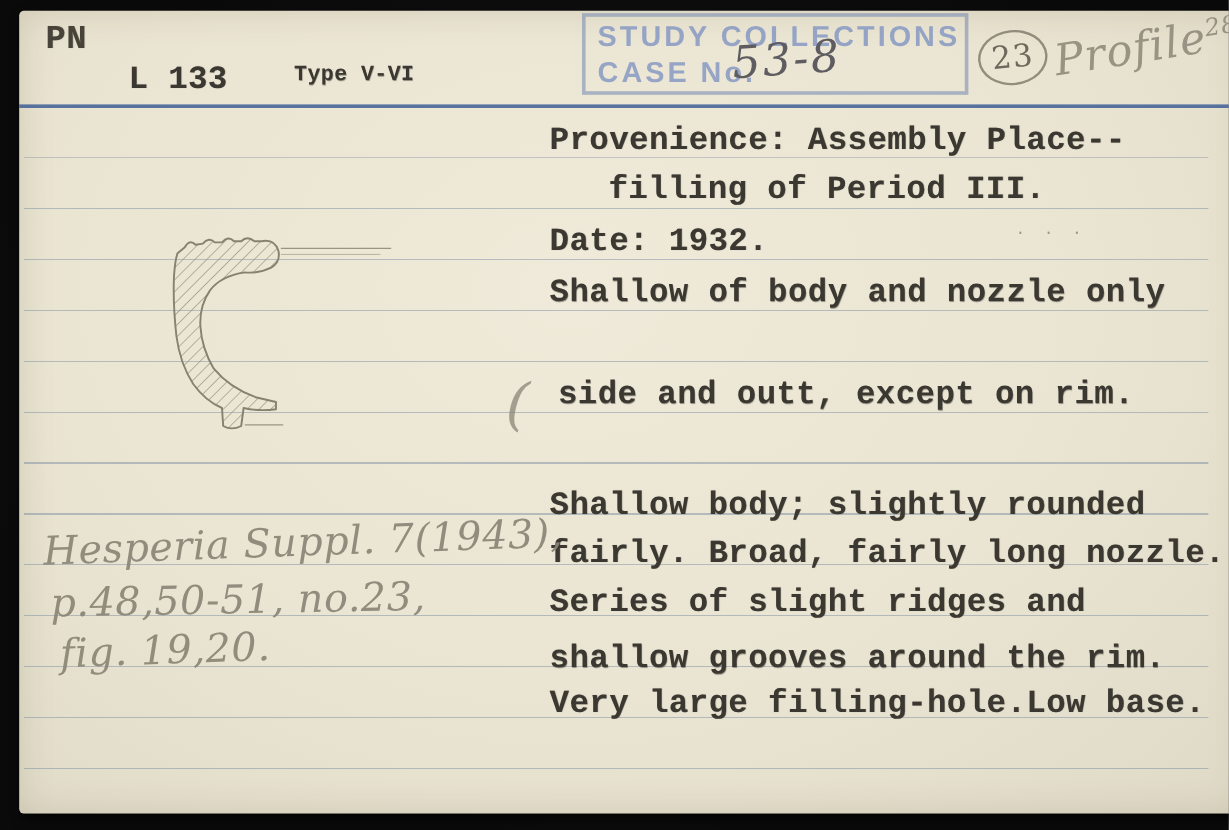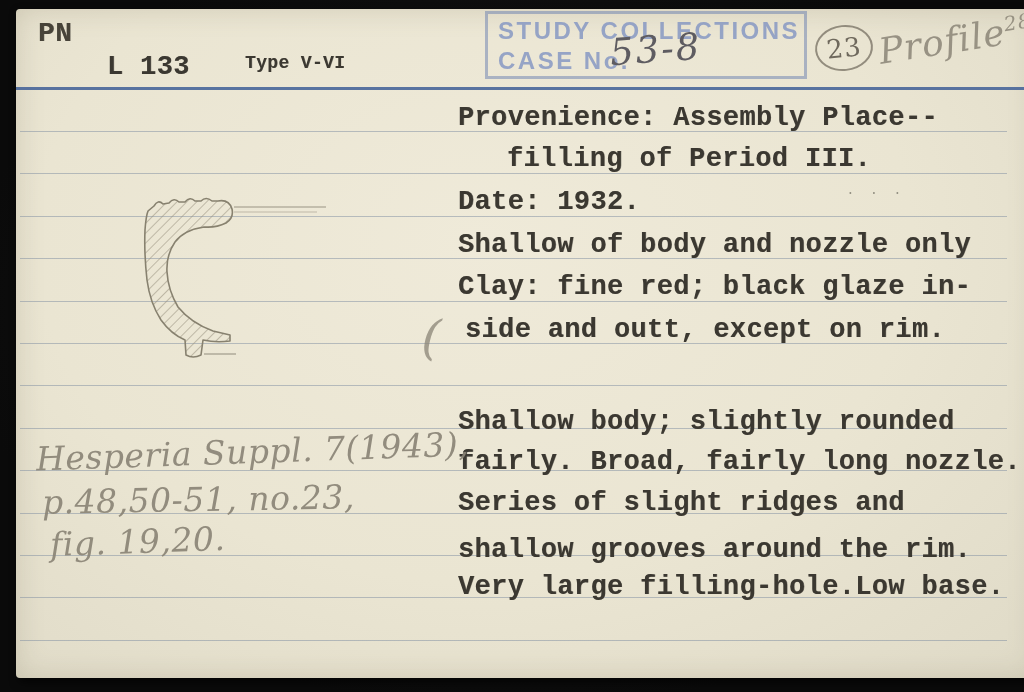--- a/index.html
+++ b/index.html
@@ -131,21 +131,20 @@
          Q51,165 41,151 Q30,134 27,111 Q24,84 25,61 Q26,47 28,42 Z" fill="url(#hatch)" stroke="#87816f" stroke-width="1.6" stroke-linejoin="round"></path>
     <path d="M114,38 H206" stroke="#9a9484" stroke-width="1.2" fill="none"></path>
     <path d="M114,43 H197" stroke="#9a9484" stroke-width="0.8" fill="none" opacity="0.7"></path>
     <path d="M84,185 H116" stroke="#9a9484" stroke-width="1.1" fill="none"></path>
   </svg>
 
   <div class="tw tl" style="left:491px;top:137px">filling of Period III.</div>
   <div class="tw tl" style="left:442px;top:96px">Provenience: Assembly Place--</div>
   <div class="tw tl" style="left:442px;top:180px">Date: 1932.</div>
   <div class="tw tl" style="left:442px;top:223px">Shallow of body and nozzle only</div>
-  <div class="tw tl" style="left:442px;top:265px">Clay: fine red; black glaze in-</div>
   <div class="tw tl" style="left:442px;top:400px">Shallow body; slightly rounded</div>
   <div class="tw tl" style="left:449px;top:308px">side and outt, except on rim.</div>
   <div class="tw tl" style="left:442px;top:440px">fairly. Broad, fairly long nozzle.</div>
   <div class="tw tl" style="left:442px;top:481px">Series of slight ridges and</div>
   <div class="tw tl" style="left:442px;top:528px">shallow grooves around the rim.</div>
   <div class="tw tl" style="left:442px;top:565px">Very large filling-hole.Low base.</div>
 
   <div class="pencil cite c1">Hesperia Suppl. 7(1943),</div>
   <div class="pencil cite c2">p.48,50-51, no.23,</div>
   <div class="pencil cite c3">fig. 19,20.</div>

